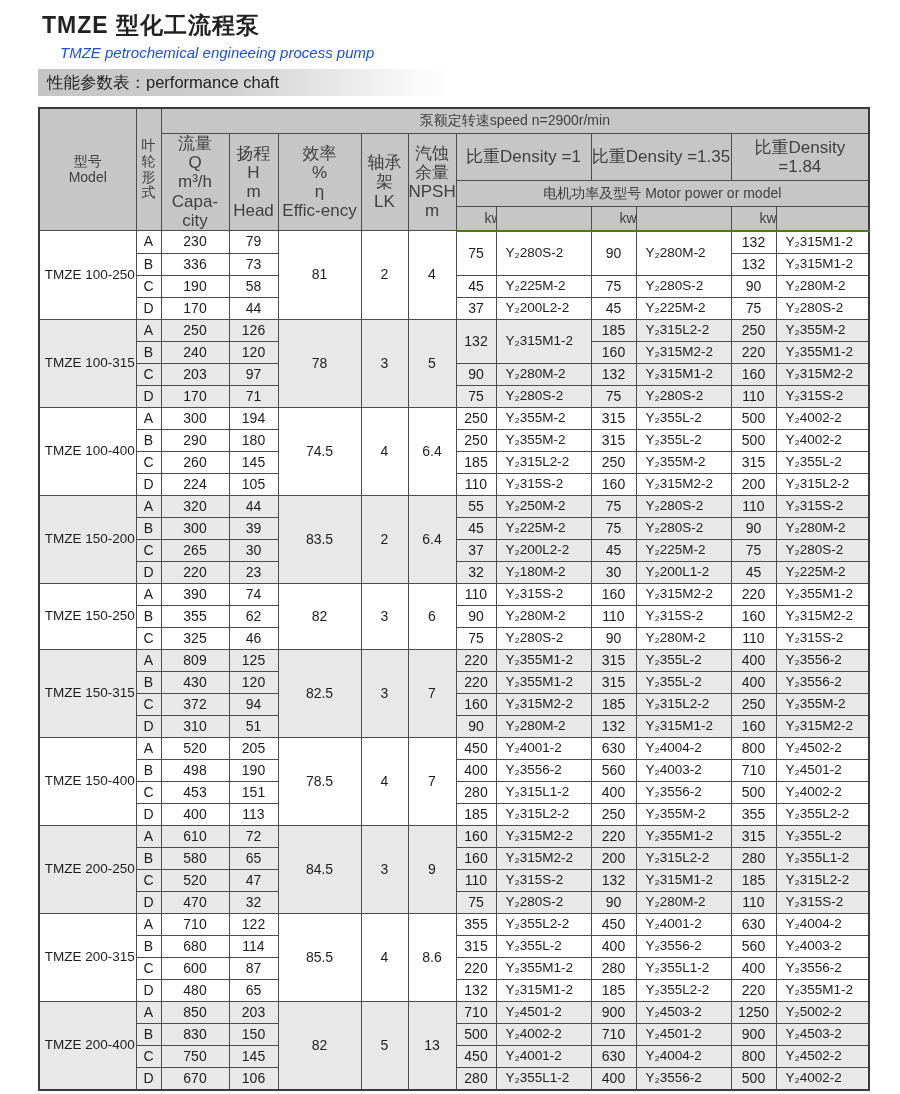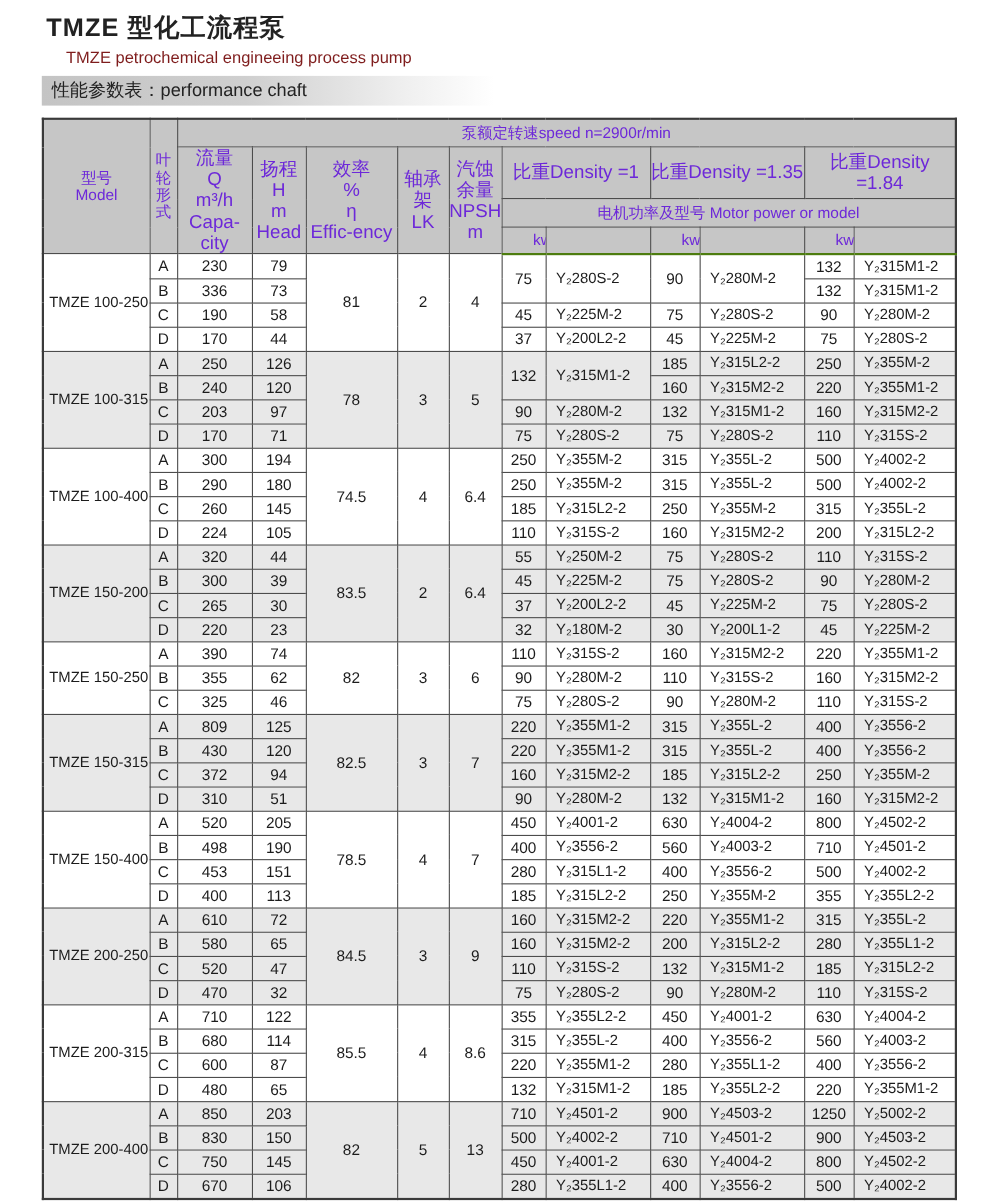--- a/index.html
+++ b/index.html
@@ -10,40 +10,40 @@
     font-family:"Liberation Sans","DejaVu Sans",sans-serif;
     -webkit-font-smoothing:antialiased;
   }
   .doc { padding:8px 30px 0 38px; }
 
   .page-title {
     font-size:23px; font-weight:bold; letter-spacing:1px;
     margin:2px 0 3px 4px; color:#222;
   }
   .page-subtitle {
-    font-size:15px; margin:0 0 8px 22px; color:#7f1d1d;
+    font-size:15px; margin:0 0 8px 22px; color:#1d4ed8;font-style:italic;
   }
   .section-bar {
     width:402px; height:27px; line-height:27px;
     background:linear-gradient(to right,#c4c4c4 0%,#cfcfcf 45%,#efefef 80%,#ffffff 100%);
     font-size:16.5px; color:#222; padding-left:9px; margin:0 0 11px 0;
   }
 
   table.perf {
     border-collapse:collapse; table-layout:fixed;
     width:830px; border:2px solid #3a3a3a;
   }
   .perf th, .perf td {
     border:1px solid #4c4c4c; padding:0;
     font-weight:normal; overflow:hidden;
   }
   .perf thead th {
     background:#c6c6c6; font-size:14px; line-height:1.13;
     text-align:center; vertical-align:middle; white-space:pre-line;
-    color:#6d28d9;
+    color:#404040;
   }
   .perf thead .r-speed th { height:24px; }
   .perf thead .r-density th { height:44px; font-size:17px; }
   .perf thead .r-motor th { height:24px; }
   .perf thead .r-kw th { height:21px; }
   .perf thead tr.r-kw th { border-bottom:2px solid #4d7c0f;padding-left:28px; }
 
   .perf tbody td {
     height:21px; font-size:14px; text-align:center;
     vertical-align:middle; line-height:1.05; background:#ffffff;

